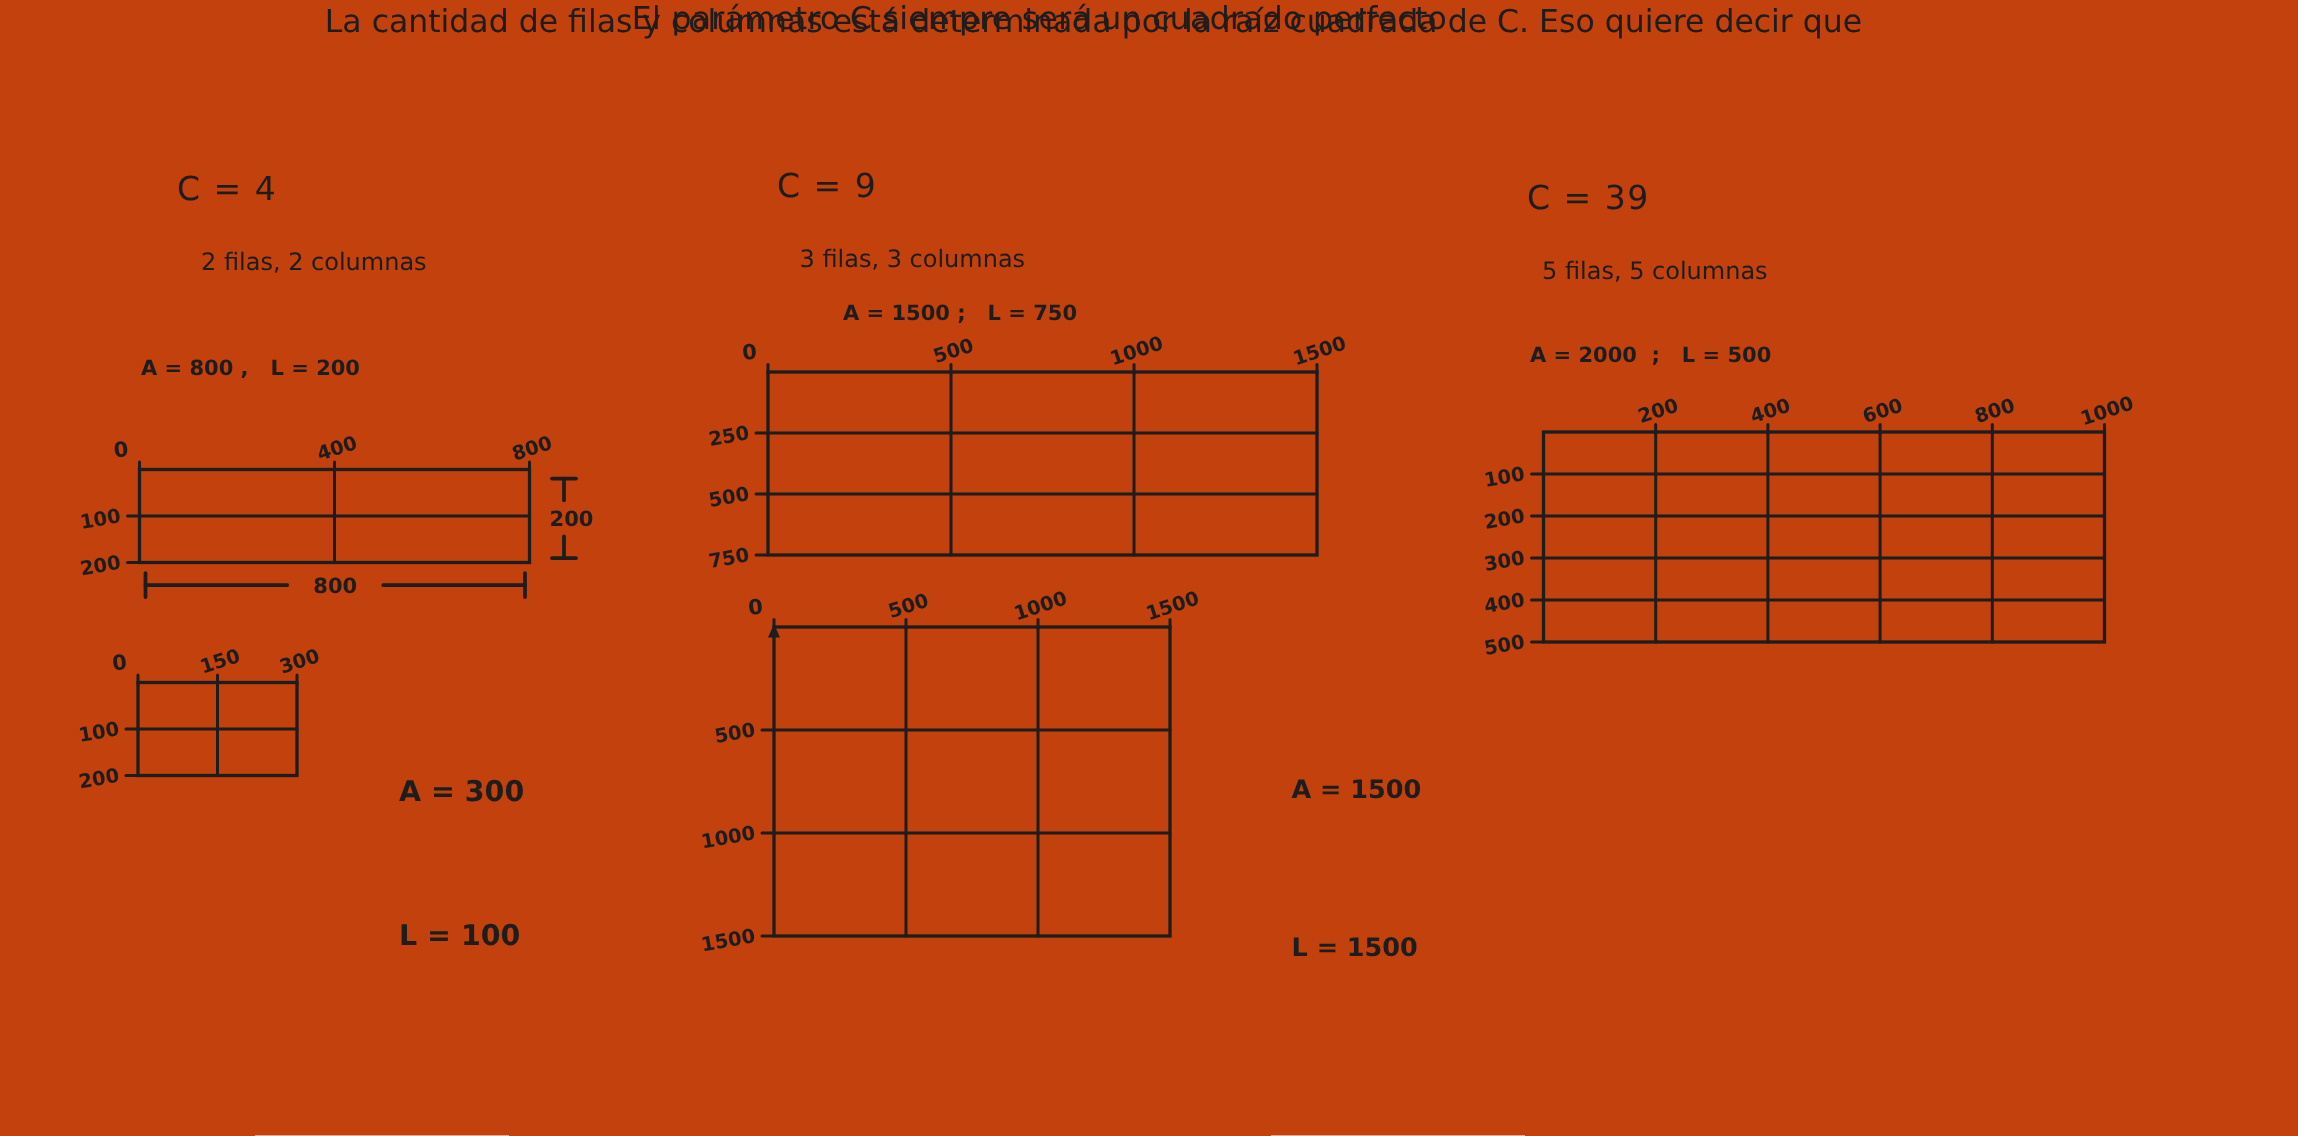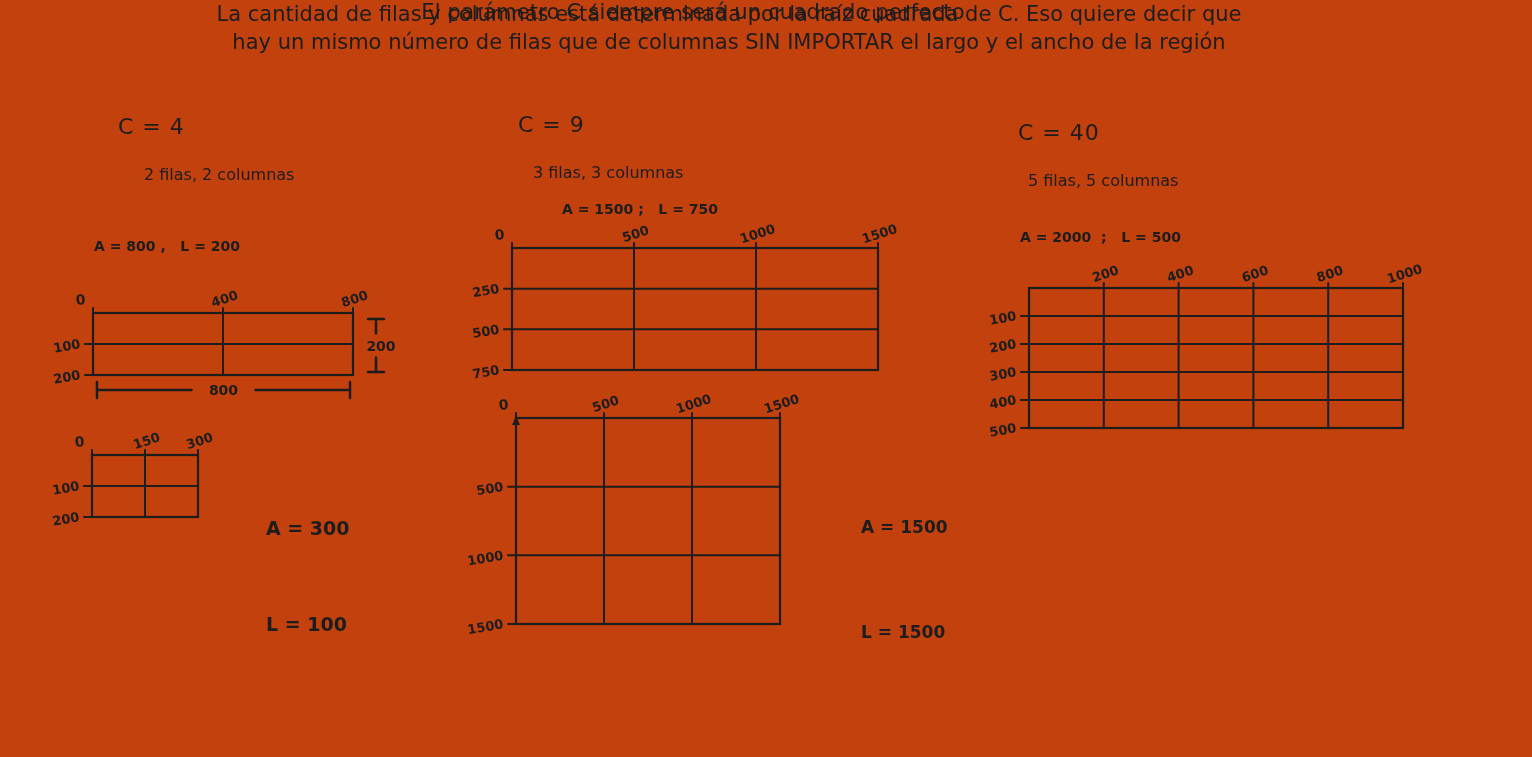--- a/index.html
+++ b/index.html
@@ -37,44 +37,43 @@
   svg text { font-family: "DejaVu Sans", sans-serif; }
 </style>
 </head>
 <body>
 
 <div id="canvas">
 
   <div class="abs title">El parámetro C siempre será un cuadrado perfecto</div>
 
   <div class="abs heading" style="left:94px; top:114px;margin-left:24px;">C = 4</div>
-  <div class="abs subheading" style="left:144px; top:165px;">2 filas, 2 columnas</div>
+  <div class="abs subheading" style="left:134px; top:165px;">2 filas, 2 columnas</div>
   <div class="abs params" style="left:94px; top:238px;">A = 800 ,   L = 200</div>
 
   <div class="abs side-label" style="left:235px; top:448px; font-size:19px; line-height:32px;">
     <div>A = 300</div>
     <div>L = 100</div>
   </div>
 
   <div class="abs heading" style="left:518px; top:112px;text-align:right;">C = 9</div>
   <div class="abs subheading" style="left:533px; top:163px;">3 filas, 3 columnas</div>
   <div class="abs params" style="left:562px; top:201px;">A = 1500 ;   L = 750</div>
 
   <div class="abs side-label" style="left:830px; top:440px; font-size:17px; line-height:35px;">
     <div>A = 1500</div>
     <div>L = 1500</div>
   </div>
 
-  <div class="abs heading" style="left:1018px; top:120px;">C = 40</div>
+  <div class="abs heading" style="left:1018px; top:120px;">C = 39</div>
   <div class="abs subheading" style="left:1028px; top:171px;">5 filas, 5 columnas</div>
   <div class="abs params" style="left:1020px; top:229px;">A = 2000  ;   L = 500</div>
 
   <div class="abs footer">
     <div>La cantidad de filas y columnas está determinada por la raíz cuadrada de C. Eso quiere decir que</div>
-    <div>hay un mismo número de filas que de columnas SIN IMPORTAR el largo y el ancho de la región</div>
   </div>
 
 <svg width="393" height="144" style="position: absolute; left: 38px; top: 279px;">
       <rect x="55" y="34" width="260" height="62" fill="none" stroke="#1d1d1d" stroke-width="2.2"></rect>
       <line x1="185" y1="34" x2="185" y2="96" stroke="#1d1d1d" stroke-width="2" stroke-linecap="round"></line>
       <line x1="55" y1="65" x2="315" y2="65" stroke="#1d1d1d" stroke-width="2" stroke-linecap="round"></line>
       <line x1="55" y1="29" x2="55" y2="35" stroke="#1d1d1d" stroke-width="2" stroke-linecap="round"></line>
       <text x="48" y="25" text-anchor="end" fill="#1d1d1d" font-size="14" font-weight="bold" transform="rotate(-6 48 25)">0</text>
       <line x1="185" y1="29" x2="185" y2="35" stroke="#1d1d1d" stroke-width="2" stroke-linecap="round"></line>
       <text x="188" y="24" text-anchor="middle" fill="#1d1d1d" font-size="13" font-weight="bold" transform="rotate(-18 188 24)">400</text>

